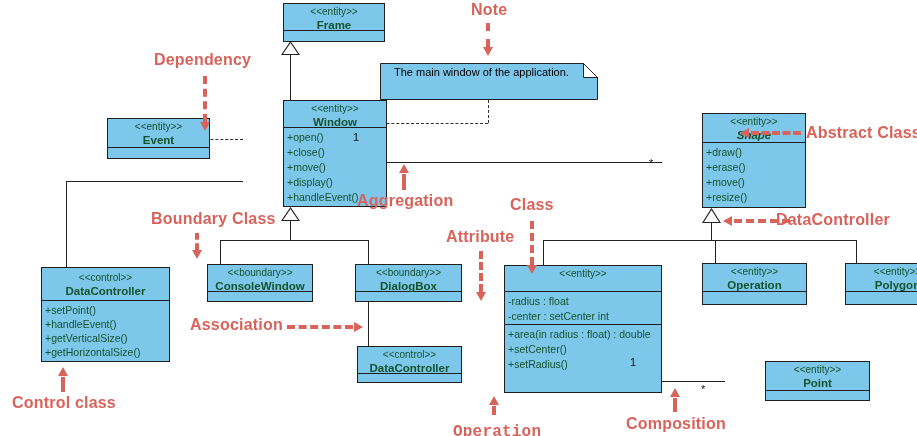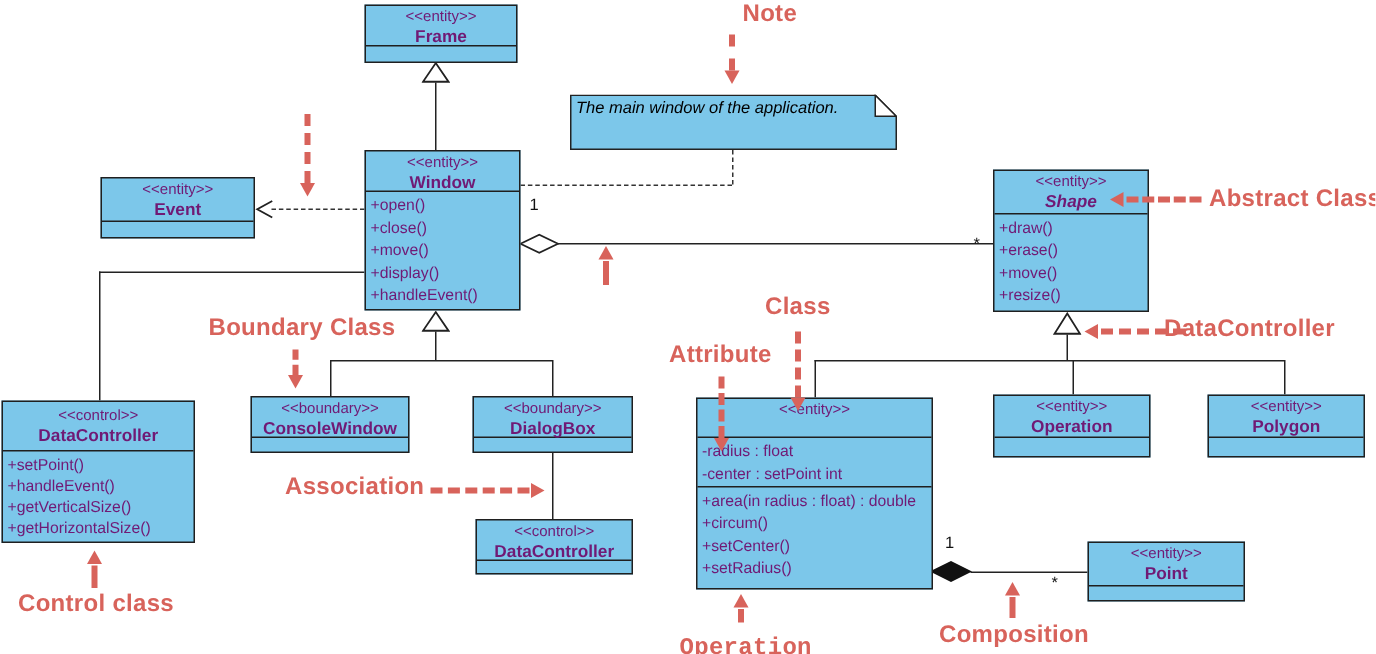--- a/index.html
+++ b/index.html
@@ -1,41 +1,41 @@
 <!DOCTYPE html>
 <html><head>
 <meta charset="utf-8">
 <style>
   html,body{margin:0;padding:0;background:#fff;}
   #canvas{position:relative;width:917px;height:436px;background:#ffffff;overflow:hidden;
           font-family:"Liberation Sans",sans-serif;}
 
   
   .uml-class{position:absolute;display:flex;flex-direction:column;
-             background:#7cc7ea;border:1px solid #1f1f1f;box-sizing:border-box;color:#701a75;}
+             background:#7cc7ea;border:1px solid #1f1f1f;box-sizing:border-box;color:#14532d;margin-left:40px;}
   .cmp{border-bottom:1px solid #1f1f1f;box-sizing:border-box;}
   .cmp:last-child{border-bottom:none;flex:1;}
   .name-cmp{text-align:center;padding-top:2px;}
   .stereo{font-size:10px;line-height:12px;}
   .cname{font-size:11.5px;font-weight:bold;line-height:14px;}
   .cname.abstract{font-style:italic;}
   .members{padding:2px 0 0 3px;font-size:10.5px;line-height:15px;}
   .member{white-space:nowrap;}
 
   
   .ln{position:absolute;background:#222;}
   .dash-h{position:absolute;height:0;border-top:1px dashed #333;}
   .dash-v{position:absolute;width:0;border-left:1px dashed #333;}
   .mult{position:absolute;font-size:11px;color:#111;}
 
   .arrowhead{position:absolute;}
 
   
   .note{position:absolute;}
-  .note-text{position:absolute;left:4px;top:3px;font-size:11px;color:#000;white-space:nowrap;font-style:italic;}
+  .note-text{position:absolute;left:14px;top:3px;font-size:11px;color:#000;white-space:nowrap;}
 
   
   .ann{position:absolute;color:#d8635b;font-weight:bold;font-size:16px;
        letter-spacing:.2px;white-space:nowrap;}
   .ra-v{position:absolute;width:0;border-left:4px dashed #d8635b;}
   .ra-h{position:absolute;height:0;border-top:4px dashed #d8635b;}
   .ra-head{position:absolute;width:0;height:0;border-style:solid;border-color:transparent;}
   .ra-down{border-width:9px 5px 0 5px;border-top-color:#d8635b;}
   .ra-up{border-width:0 5px 9px 5px;border-bottom-color:#d8635b;}
   .ra-left{border-width:5px 9px 5px 0;border-right-color:#d8635b;}
@@ -164,25 +164,24 @@
     </div>
     <div class="cmp"></div>
   </div>
 
   <div class="uml-class" style="left:464px;top:265px;width:158px;height:128px;">
     <div class="cmp name-cmp" style="height:26px;">
       <div class="stereo">&lt;&lt;entity&gt;&gt;</div>
     </div>
     <div class="cmp members" style="height:33px;">
       <div class="member">-radius : float</div>
-      <div class="member">-center : setPoint int</div>
+      <div class="member">-center : setCenter int</div>
     </div>
     <div class="cmp members">
       <div class="member">+area(in radius : float) : double</div>
-      <div class="member">+circum()</div>
       <div class="member">+setCenter()</div>
       <div class="member">+setRadius()</div>
     </div>
   </div>
 
   <div class="uml-class" style="left:662px;top:263px;width:105px;height:42px;">
     <div class="cmp name-cmp" style="height:28px;">
       <div class="stereo">&lt;&lt;entity&gt;&gt;</div>
       <div class="cname">Operation</div>
     </div>
@@ -211,35 +210,37 @@
       <path d="M203.5,0.5 L203.5,14.5 L217.5,14.5 Z" fill="#ffffff" stroke="#222" stroke-width="1"></path>
     </svg>
     <div class="note-text">The main window of the application.</div>
   </div>
 
   <div class="mult" style="left:353px;top:131px;">1</div>
   <div class="mult" style="left:649px;top:157px;">*</div>
   <div class="mult" style="left:630px;top:356px;">1</div>
   <div class="mult" style="left:701px;top:383px;">*</div>
 
-  <div class="ann" style="left:471px;top:1px;margin-left:24px;">Note</div>
+  <div class="ann" style="left:471px;top:1px;">Note</div>
   <div class="ra-v" style="left:486px;top:23px;height:24px;"></div>
   <div class="ra-head ra-down" style="left:483px;top:47px;"></div>
 
+  <div class="ann" style="left:154px;top:51px;">Dependency</div>
   <div class="ra-v" style="left:203px;top:76px;height:46px;"></div>
   <div class="ra-head ra-down" style="left:200px;top:122px;"></div>
 
   <div class="ann" style="left:806px;top:124px;">Abstract Class</div>
   <div class="ra-h" style="left:751px;top:131px;width:50px;"></div>
   <div class="ra-head ra-left" style="left:740px;top:128px;"></div>
 
+  <div class="ann" style="left:357px;top:192px;">Aggregation</div>
   <div class="ra-head ra-up" style="left:399px;top:164px;"></div>
   <div class="ra-v" style="left:402px;top:174px;height:16px;"></div>
 
-  <div class="ann" style="left:139px;top:210px;">Boundary Class</div>
+  <div class="ann" style="left:151px;top:210px;">Boundary Class</div>
   <div class="ra-v" style="left:195px;top:233px;height:17px;"></div>
   <div class="ra-head ra-down" style="left:192px;top:250px;"></div>
 
   <div class="ann" style="left:510px;top:196px;">Class</div>
   <div class="ra-v" style="left:530px;top:221px;height:44px;"></div>
   <div class="ra-head ra-down" style="left:527px;top:265px;"></div>
 
   <div class="ann" style="left:446px;top:228px;">Attribute</div>
   <div class="ra-v" style="left:479px;top:251px;height:41px;"></div>
   <div class="ra-head ra-down" style="left:476px;top:292px;"></div>

